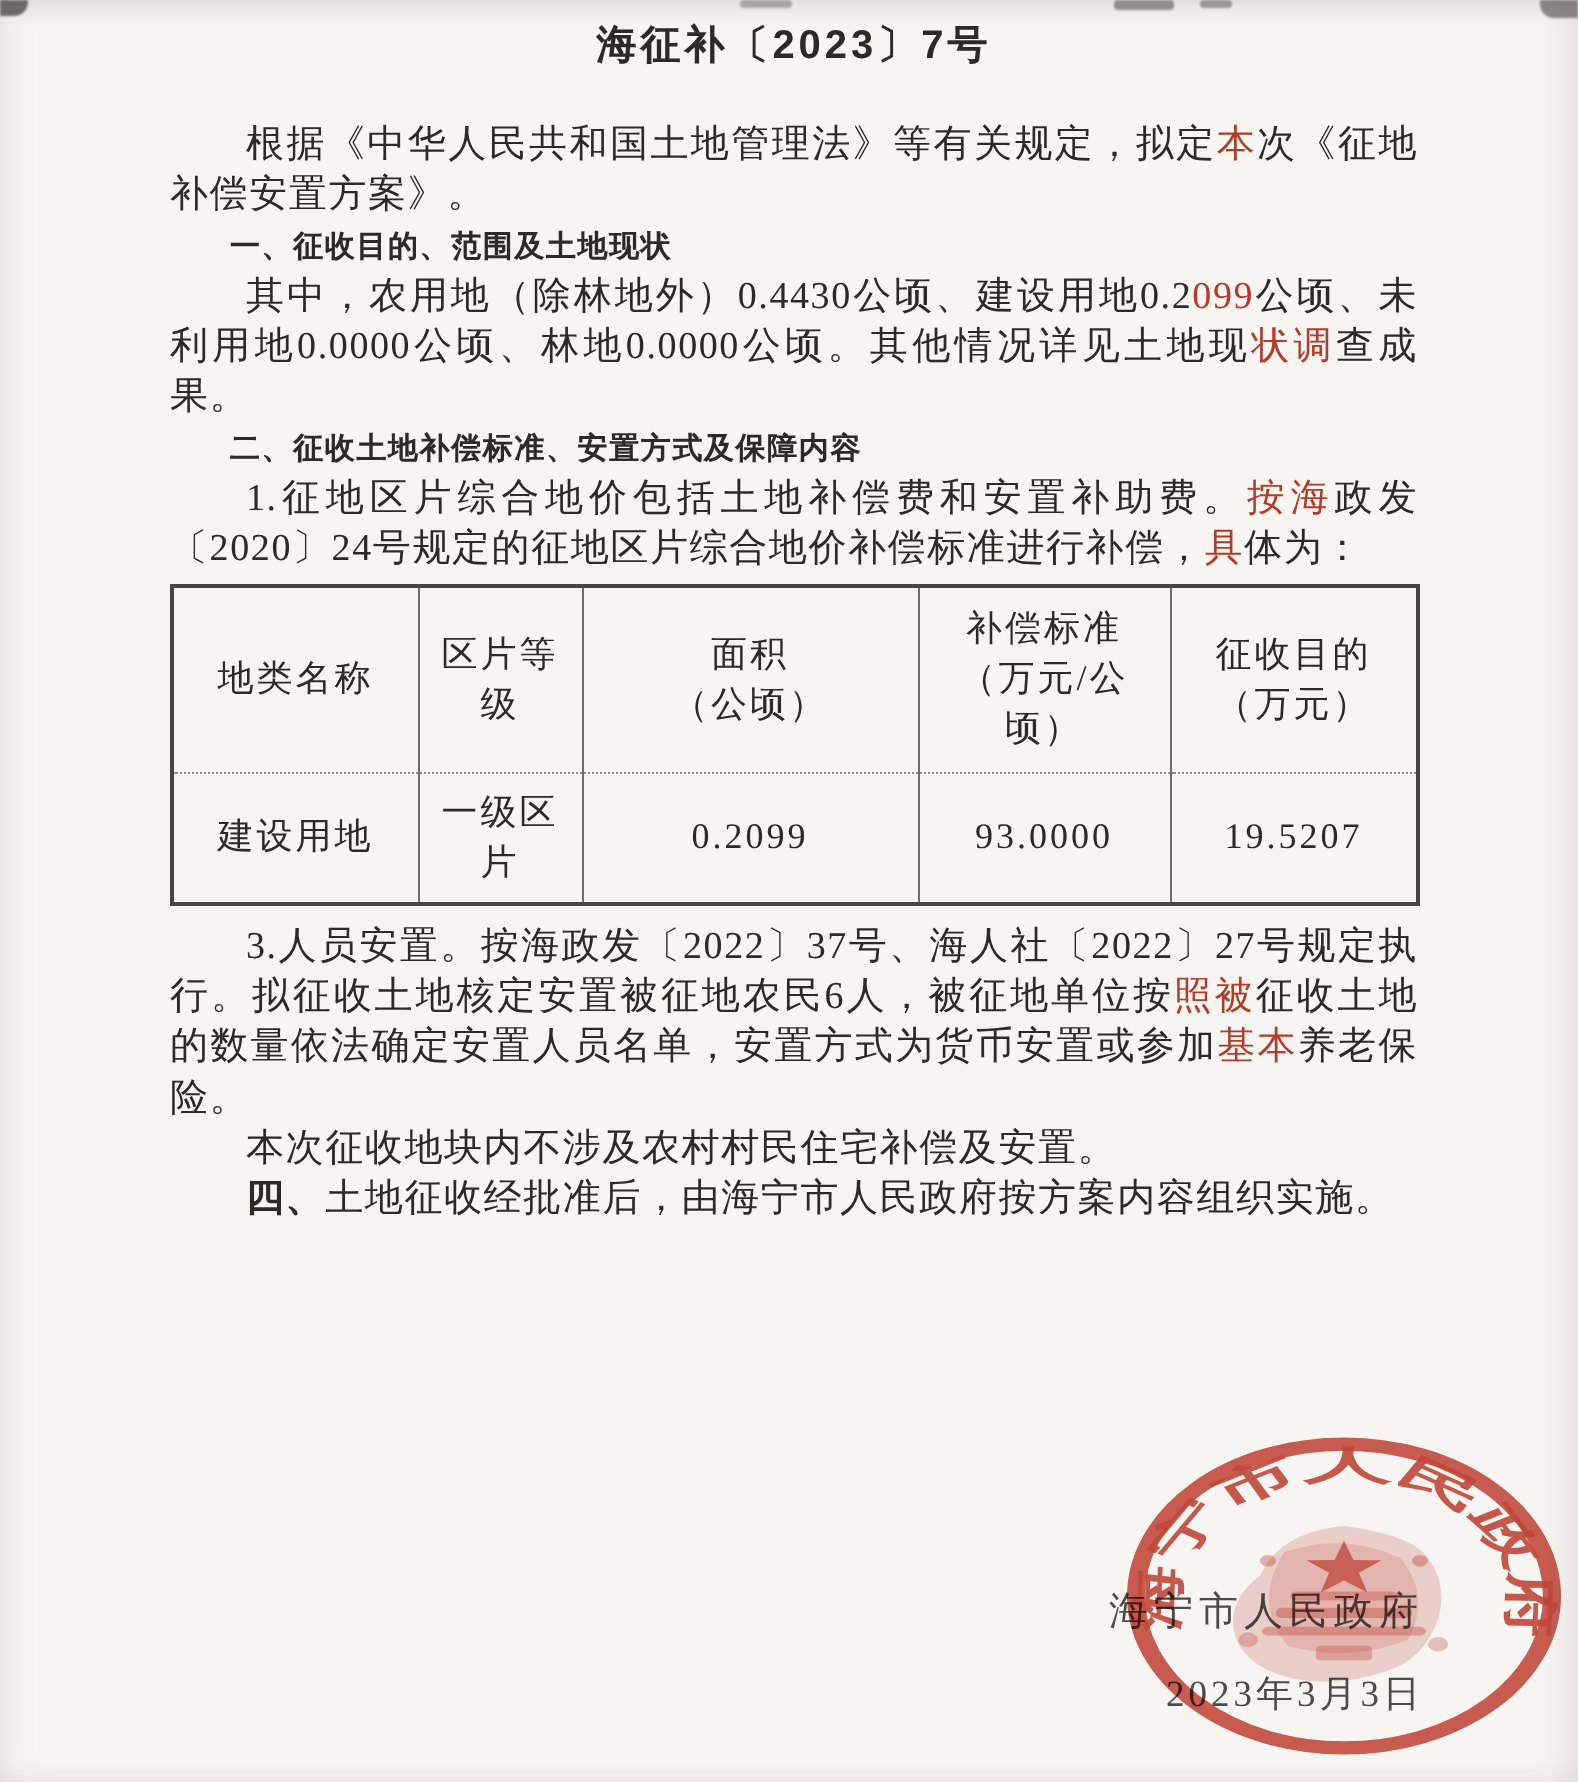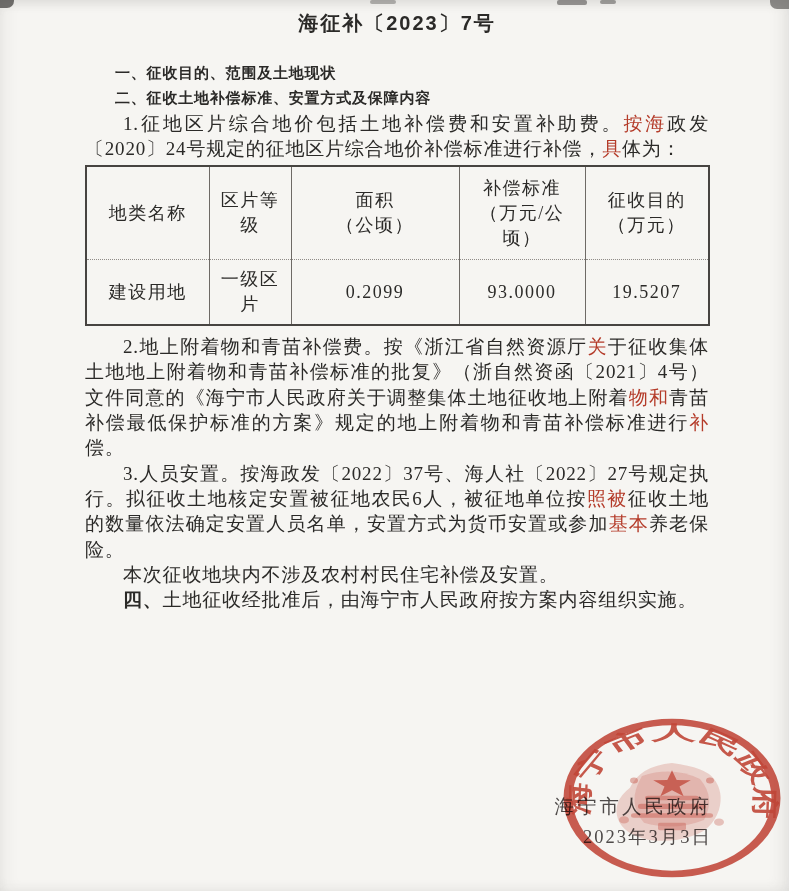--- a/index.html
+++ b/index.html
@@ -31,21 +31,21 @@
     white-space:pre-line;padding:2px 4px;color:var(--ink);
   }
   .doc-table th:first-child,.doc-table td:first-child{border-left:none;text-align:center;}
   .doc-table thead th{height:88px;}
   .doc-table tbody td{height:60px;border-top:1px dotted #8f8b87;}
   
   .seal{position:absolute;left:557px;top:714px;width:230px;height:168px;mix-blend-mode:multiply;opacity:.93;}
   
   .signature{position:absolute;right:77px;top:792px;text-align:right;color:var(--sig);}
   .sig-org{font-size:19.5px;line-height:30px;letter-spacing:3px;}
-  .sig-date{font-size:18.5px;line-height:30px;letter-spacing:2px;}
+  .sig-date{font-size:18.5px;line-height:30px;letter-spacing:2px;margin-top:11px;}
   
   .smudge{position:absolute;background:#3a3836;filter:blur(.6px);}
   .sm-tl{left:0;top:0;width:14px;height:8px;opacity:.7;border-radius:0 0 7px 0;}
   .sm-t1{left:370px;top:0;width:26px;height:4px;opacity:.35;border-radius:2px;}
   .sm-t2{left:557px;top:0;width:30px;height:5px;opacity:.5;border-radius:2px;}
   .sm-t3{left:600px;top:0;width:16px;height:4px;opacity:.45;border-radius:2px;}
   .sm-tr{left:770px;top:0;width:19px;height:9px;opacity:.55;border-radius:0 0 0 7px;}
 </style>
 </head>
 <body>
@@ -54,21 +54,23 @@
 
   <div class="smudge sm-tl"></div>
   <div class="smudge sm-t1"></div>
   <div class="smudge sm-t2"></div>
   <div class="smudge sm-t3"></div>
   <div class="smudge sm-tr"></div>
 
   <div class="content">
     <div class="doc-title">海征补〔2023〕7号</div>
 
+    <p class="p"><span>根据《中华人民共和国土地管理法》等有关规定，拟定</span><span class="red">本</span><span>次《征地补偿安置方案》。</span></p>
     <p class="h">一、征收目的、范围及土地现状</p>
+    <p class="p"><span>其中，农用地（除林地外）0.4430公顷、建设用地0.2</span><span class="red">099</span><span>公顷、未利用地0.0000公顷、林地0.0000公顷。其他情况详见土地现</span><span class="red">状调</span><span>查成果。</span></p>
     <p class="h">二、征收土地补偿标准、安置方式及保障内容</p>
     <p class="p"><span>1.征地区片综合地价包括土地补偿费和安置补助费。</span><span class="red">按海</span><span>政发〔2020〕24号规定的征地区片综合地价补偿标准进行补偿，</span><span class="red">具</span><span>体为：</span></p>
 
     <table class="doc-table">
       <colgroup>
         <col class="c1">
           <col class="c2">
           <col class="c3">
           <col class="c4">
           <col class="c5">
@@ -92,21 +94,20 @@
             <td>建设用地</td>
             <td>一级区
 片</td>
             <td>0.2099</td>
             <td>93.0000</td>
             <td>19.5207</td>
           </tr>
         </tbody>
     </table>
 
-    <p class="p"><span>2.地上附着物和青苗补偿费。按《浙江省自然资源厅</span><span class="red">关</span><span>于征收集体土地地上附着物和青苗补偿标准的批复》（浙自然资函〔2021〕4号）文件同意的《海宁市人民政府关于调整集体土地征收地上附着</span><span class="red">物和</span><span>青苗补偿最低保护标准的方案》规定的地上附着物和青苗补偿标准进行</span><span class="red">补</span><span>偿。</span></p>
     <p class="p"><span>3.人员安置。按海政发〔2022〕37号、海人社〔2022〕27号规定执行。拟征收土地核定安置被征地农民6人，被征地单位按</span><span class="red">照被</span><span>征收土地的数量依法确定安置人员名单，安置方式为货币安置或参加</span><span class="red">基本</span><span>养老保险。</span></p>
     <p class="p"><span>本次征收地块内不涉及农村村民住宅补偿及安置。</span></p>
     <p class="p"><span class="bold">四、</span><span>土地征收经批准后，由海宁市人民政府按方案内容组织实施。</span></p>
   </div>
 
   <div class="signature">
     <div class="sig-org">海宁市人民政府</div>
     <div class="sig-date">2023年3月3日</div>
   </div>
 

